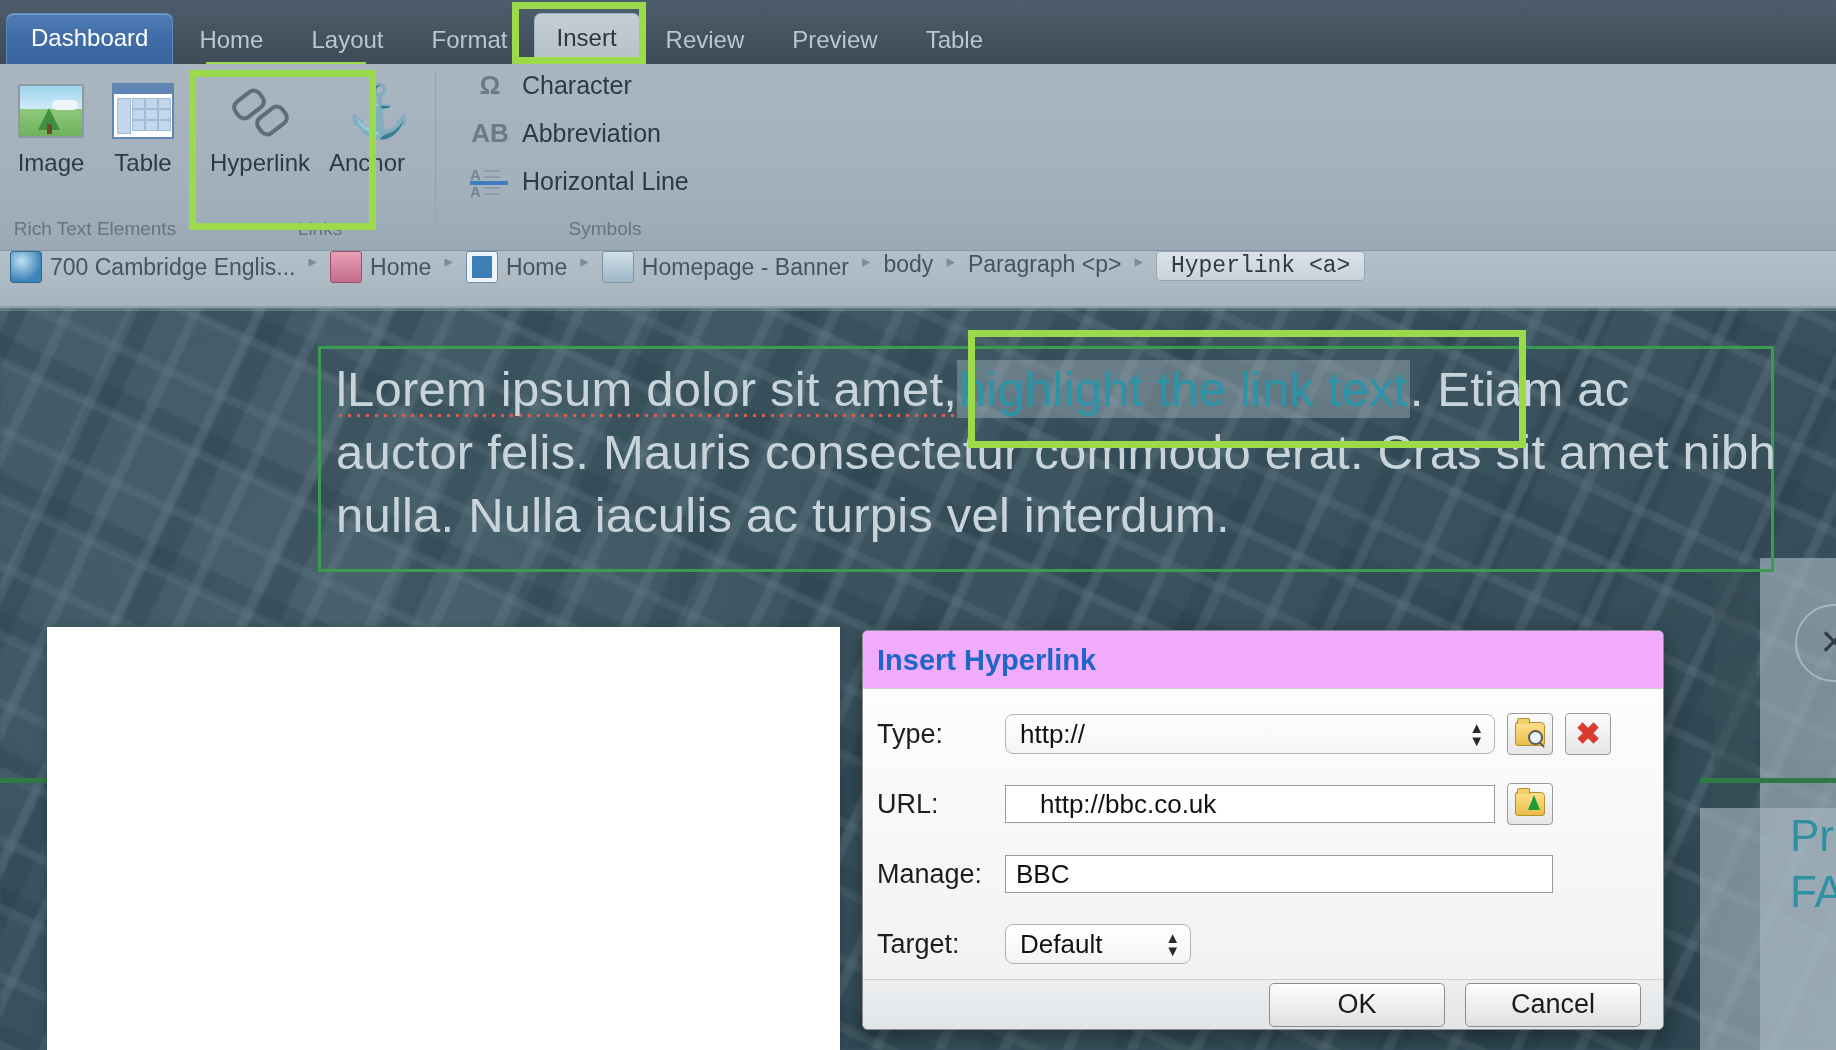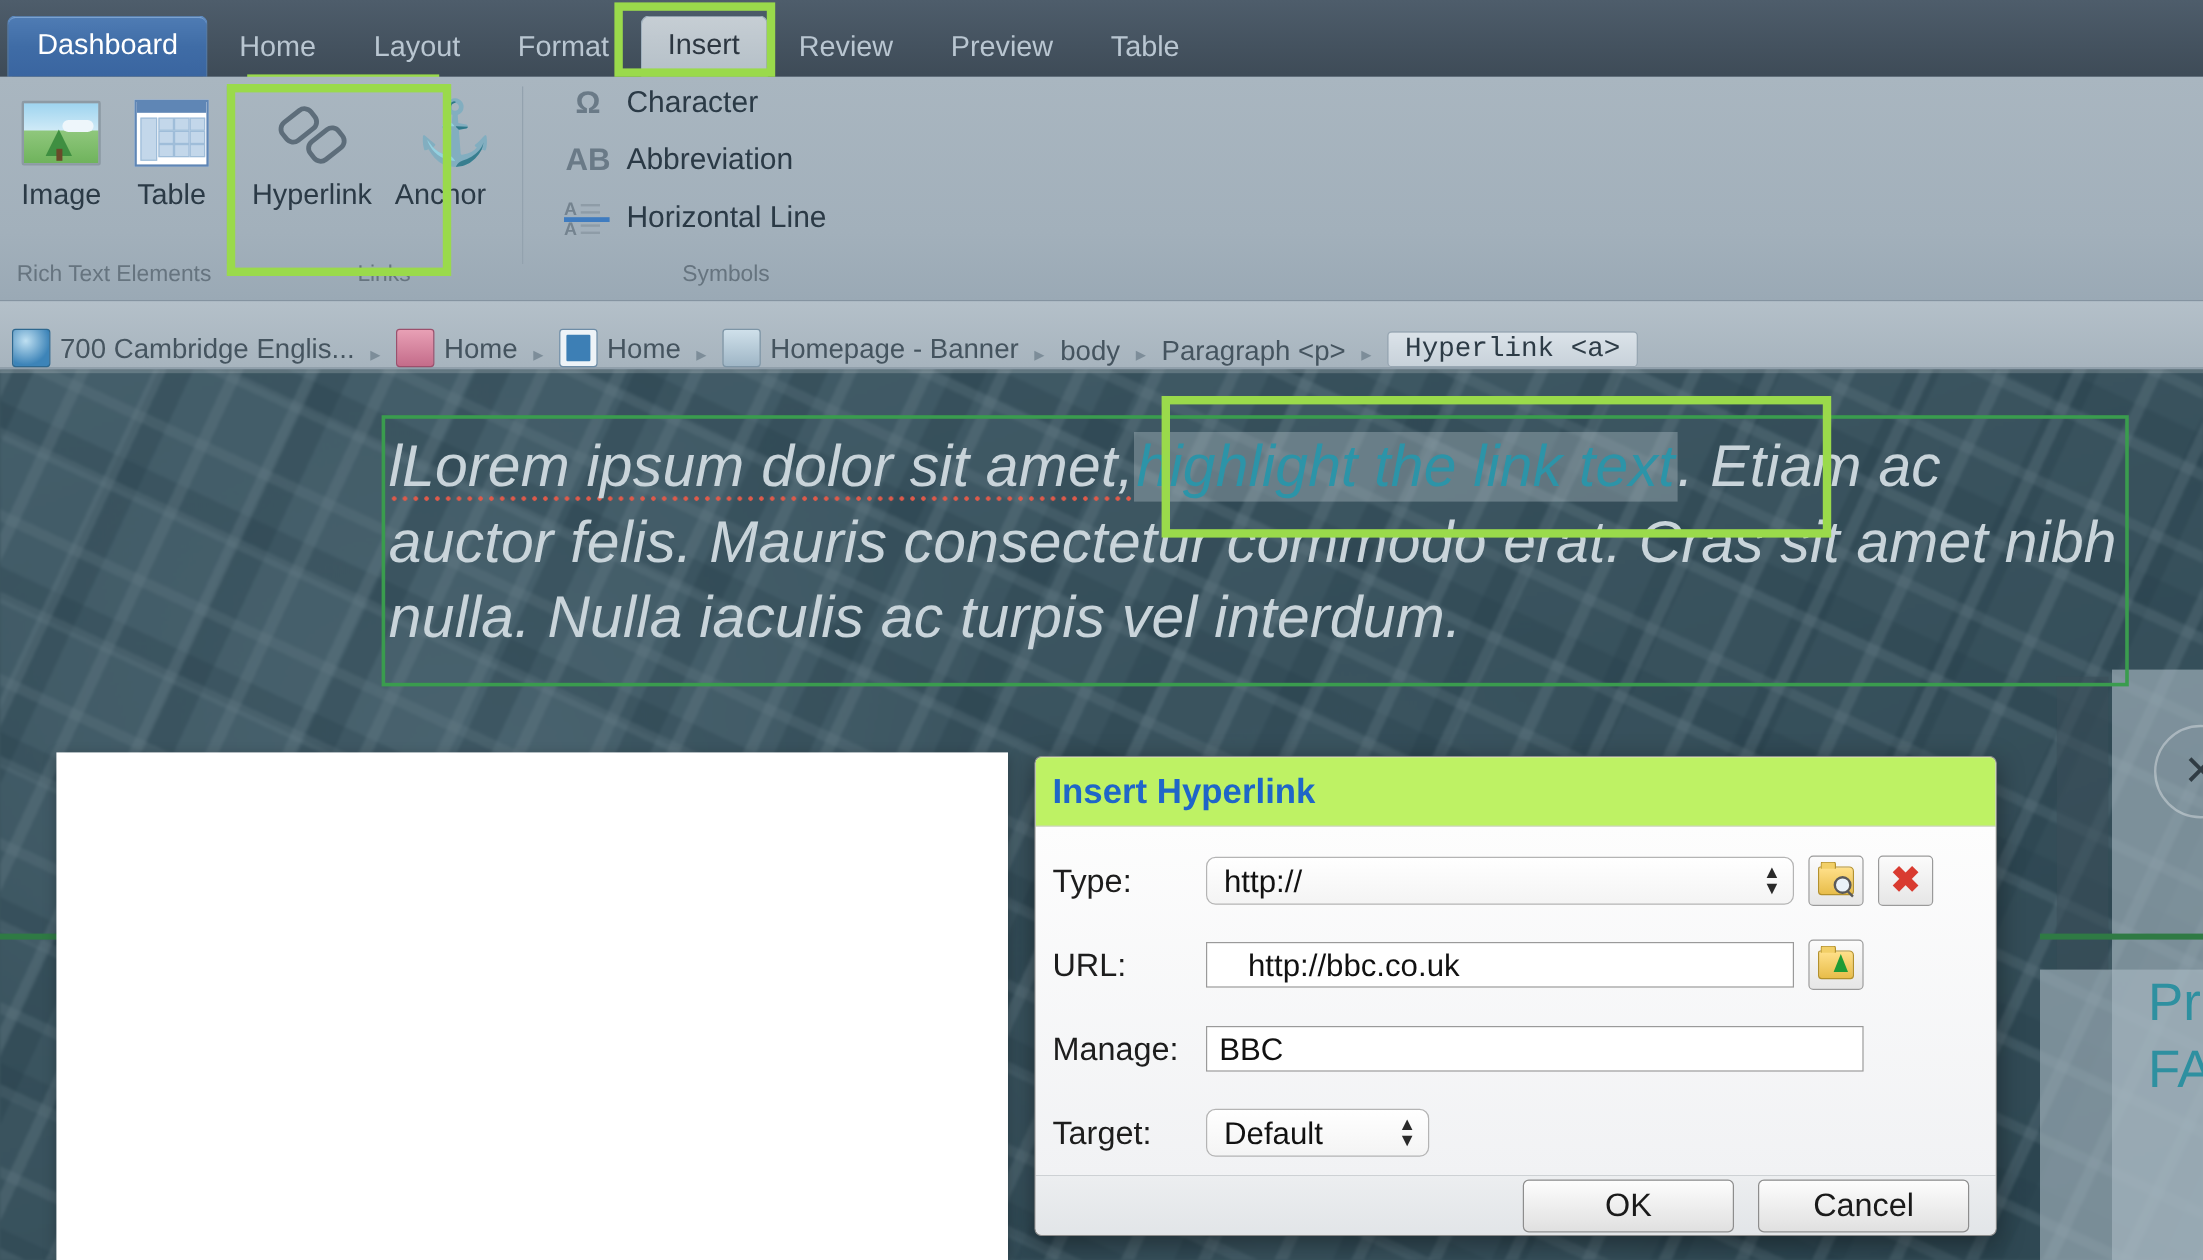--- a/index.html
+++ b/index.html
@@ -76,21 +76,21 @@
   .hl-ico{width:38px;height:30px;position:relative;}
   .hl-ico b{position:absolute;left:0;font-size:15px;color:#74838f;font-weight:bold;}
   .hl-ico u{position:absolute;left:14px;height:2px;background:#8e9ca7;text-decoration:none;}
   .hl-ico s{position:absolute;left:0;right:0;height:4px;background:#3f7cc0;text-decoration:none;}
 
   
   #breadcrumb{
     position:absolute;left:0;top:251px;width:1836px;height:56px;
     background:linear-gradient(180deg,#b4c0c9 0%,#a7b4be 100%);
     border-bottom:1px solid #8f9ea9;
-    display:flex;align-items:flex-end;padding-left:10px;box-sizing:border-box;
+    display:flex;align-items:flex-start;padding-left:10px;box-sizing:border-box;
   }
   .crumb{display:flex;align-items:center;font-size:23px;color:#45545f;white-space:nowrap;cursor:default;}
   .crumb .cbico{width:30px;height:30px;margin-right:8px;flex:none;border-radius:3px;}
   .crumb-sep{color:#7d8d99;margin:0 13px;font-size:17px;}
   .crumb.current{
     background:linear-gradient(180deg,#dbe3e9 0%,#c8d2da 100%);
     border:1px solid #97a6b2;border-radius:4px;padding:1px 14px;color:#2d3b46;font-family:Liberation Mono, monospace;
   }
   .ico-globe{background:radial-gradient(circle at 35% 30%,#bfe0f2,#3d84b8 70%);border:1px solid #2e688f;border-radius:50%;}
   .ico-folder{background:linear-gradient(180deg,#e8a0b5 0%,#c46c8a 100%);border:1px solid #9c4f6c;border-radius:2px 4px 4px 2px;}
@@ -118,22 +118,22 @@
     filter:blur(1.2px);
   }
   #photo-tint{position:absolute;inset:0;background:rgba(44,72,84,.62);}
   #canvas-top-border{position:absolute;left:0;top:0;width:100%;height:3px;background:rgba(255,255,255,.18);}
 
   #para-box{
     position:absolute;left:318px;top:346px;width:1456px;height:226px;
     border:3px solid #3a9c4e;box-sizing:border-box;
   }
   #para{
-    position:absolute;left:324px;top:358px;width:1440px;
-    font-size:49px;line-height:63px;color:#c9d4da;letter-spacing:.2px;font-style:italic;
+    position:absolute;left:336px;top:358px;width:1440px;
+    font-size:49px;line-height:63px;color:#c9d4da;letter-spacing:.2px;
   }
   .sp-err{
     background-image:radial-gradient(circle, #e05a4a 1.6px, rgba(0,0,0,0) 2.1px);
     background-size:9px 9px;background-repeat:repeat-x;background-position:0 100%;
     padding-bottom:4px;
   }
   .linksel{color:#2c94a8;background:rgba(196,208,216,.33);padding:2px 2px;}
 
   .teal-line{position:absolute;height:5px;background:#2f7a44;}
   .close-circle{
@@ -154,21 +154,21 @@
   
   #dialog{
     position:absolute;left:862px;top:630px;width:800px;height:398px;
     background:#ffffff;border:1px solid #8d8d8d;border-radius:6px;
     box-shadow:0 6px 22px rgba(0,0,0,.42);overflow:hidden;
     display:flex;flex-direction:column;
   }
   #dlg-title{
     height:58px;line-height:58px;padding-left:14px;
     font-size:29px;font-weight:bold;color:#1f66c8;
-    background:#bef264;border-bottom:1px solid #cfcfcf;box-sizing:border-box;
+    background:#f0abfc;border-bottom:1px solid #cfcfcf;box-sizing:border-box;
   }
   #dlg-body{
     flex:1;background:linear-gradient(180deg,#fdfdfd 0%,#f1f2f4 100%);
     padding:10px 0 0 0;position:relative;
   }
   .frow{display:flex;align-items:center;height:70px;padding-left:14px;}
   .flbl{width:128px;font-size:27px;color:#1d1d1d;}
   .finput{
     height:38px;border:1px solid #9a9a9a;background:#ffffff;
     font-size:26px;color:#111;padding:4px 10px;box-sizing:border-box;

